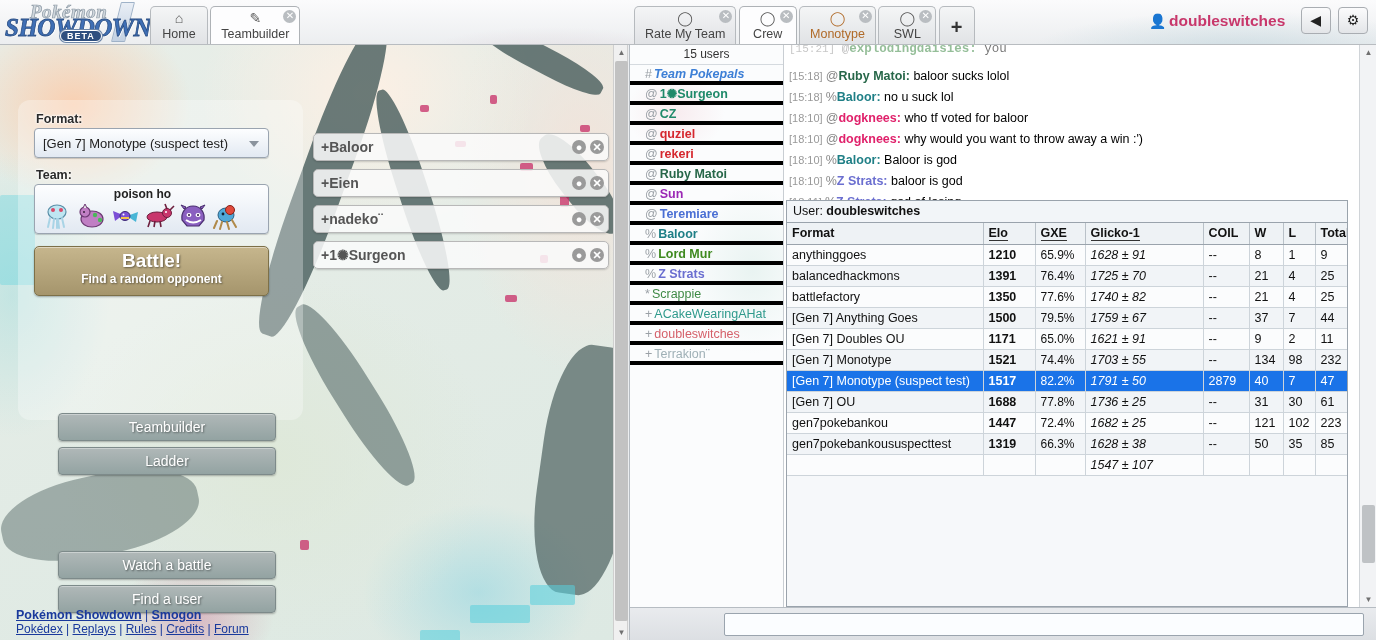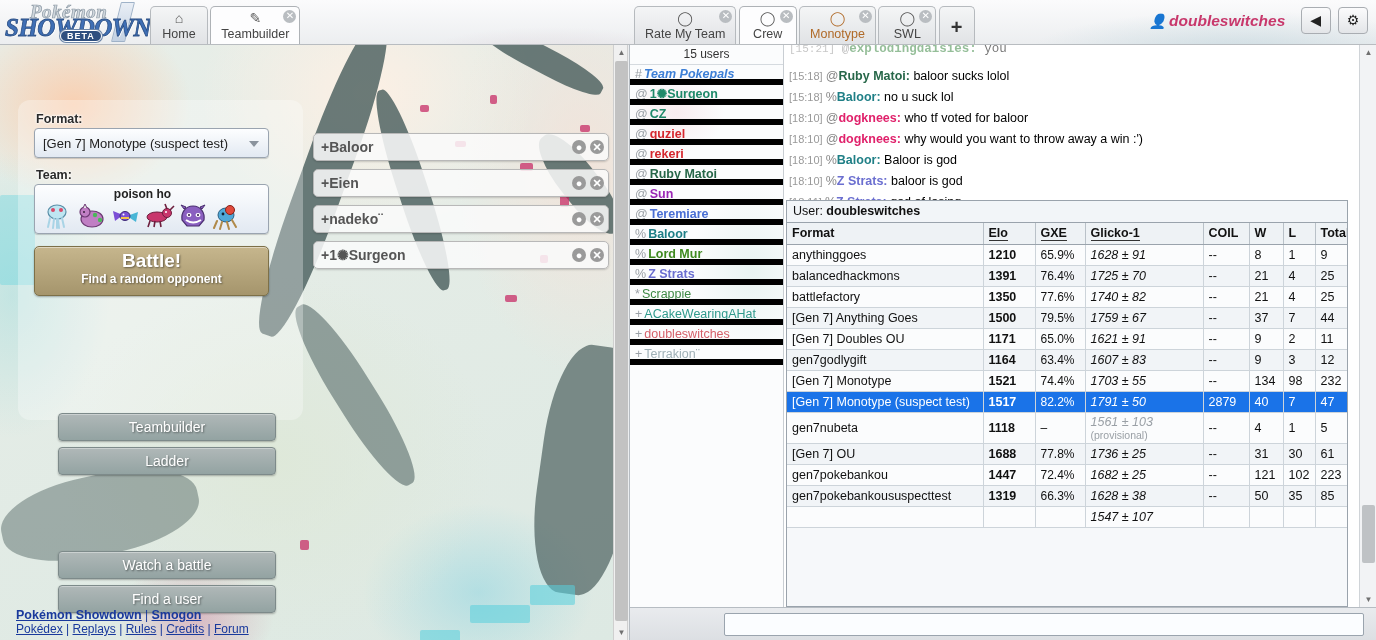--- a/index.html
+++ b/index.html
@@ -100,21 +100,20 @@
   }
   .tab.plus { min-width: 36px; padding-top: 9px; }
   .tab.plus .ticon { font-size: 20px; font-weight: bold; color: #333; height: 24px; line-height:22px;}
 
   
   #userarea { position: absolute; right: 8px; top: 7px; height: 32px; }
   #username {
     display: inline-block; vertical-align: middle;
     color: #c8376b; font-weight: bold; font-size: 15.5px;
     margin-right: 8px;
-    font-style: italic;
   }
   .user-glyph { color: #9bb4cc; font-size: 14px; margin-right: 2px; }
   .hdr-btn {
     display: inline-block; vertical-align: middle;
     width: 30px; height: 27px;
     background: linear-gradient(#fbfbfc, #e3e5e8);
     border: 1px solid #a9adb2; border-radius: 4px;
     text-align: center; line-height: 25px; font-size: 14px; color: #222;
     margin-left: 4px; cursor: pointer;
   }
@@ -268,22 +267,22 @@
       radial-gradient(ellipse 90px 120px at 80% 40%, rgba(215,235,230,.5), transparent 70%),
       radial-gradient(ellipse 70px 60px at 30% 12%, rgba(245,220,225,.5), transparent 70%);
   }
   #usercount {
     position: relative; height: 20px; line-height: 19px;
     text-align: center; font-size: 12px; color: #333;
     border-bottom: 1px solid #d5dadf;
   }
   .urow {
     position: relative; height: 20px; line-height: 19px;
-    padding-left: 5px; font-size: 12.5px;
-    border-bottom: 6px solid #000000;
+    padding-left: 15px; font-size: 12.5px;
+    border-bottom: 4px solid #000000;
     white-space: nowrap; overflow: hidden;
     cursor: pointer;
   }
   .urank { color: #9aa0a6; font-weight: normal; margin-right: 2px; }
   .uname { font-weight: bold; }
   .uname.thin { font-weight: normal; }
 
   
   #chatlog {
     position: absolute; left: 155px; top: 0; right: 26px; height: 562px;
@@ -699,60 +698,40 @@
               <td>[Gen 7] Doubles OU</td>
               <td class="elo">1171</td>
               <td class="gxe">65.0%</td>
               <td class="glicko"><span>1621 ± 91</span></td>
               <td>--</td>
               <td>9</td>
               <td>2</td>
               <td>11</td>
             </tr>
             <tr>
-              <td>gen7godlygift</td>
-              <td class="elo">1164</td>
-              <td class="gxe">63.4%</td>
-              <td class="glicko"><span>1607 ± 83</span></td>
-              <td>--</td>
-              <td>9</td>
-              <td>3</td>
-              <td>12</td>
-            </tr>
-            <tr>
               <td>[Gen 7] Monotype</td>
               <td class="elo">1521</td>
               <td class="gxe">74.4%</td>
               <td class="glicko"><span>1703 ± 55</span></td>
               <td>--</td>
               <td>134</td>
               <td>98</td>
               <td>232</td>
             </tr>
             <tr class="sel">
               <td>[Gen 7] Monotype (suspect test)</td>
               <td class="elo">1517</td>
               <td class="gxe">82.2%</td>
               <td class="glicko"><span>1791 ± 50</span></td>
               <td>2879</td>
               <td>40</td>
               <td>7</td>
               <td>47</td>
             </tr>
             <tr>
-              <td>gen7nubeta</td>
-              <td class="elo">1118</td>
-              <td class="gxe">–</td>
-              <td class="glicko prov"><span>1561 ± 103</span><span class="provtag">(provisional)</span></td>
-              <td>--</td>
-              <td>4</td>
-              <td>1</td>
-              <td>5</td>
-            </tr>
-            <tr>
               <td>[Gen 7] OU</td>
               <td class="elo">1688</td>
               <td class="gxe">77.8%</td>
               <td class="glicko"><span>1736 ± 25</span></td>
               <td>--</td>
               <td>31</td>
               <td>30</td>
               <td>61</td>
             </tr>
             <tr>

